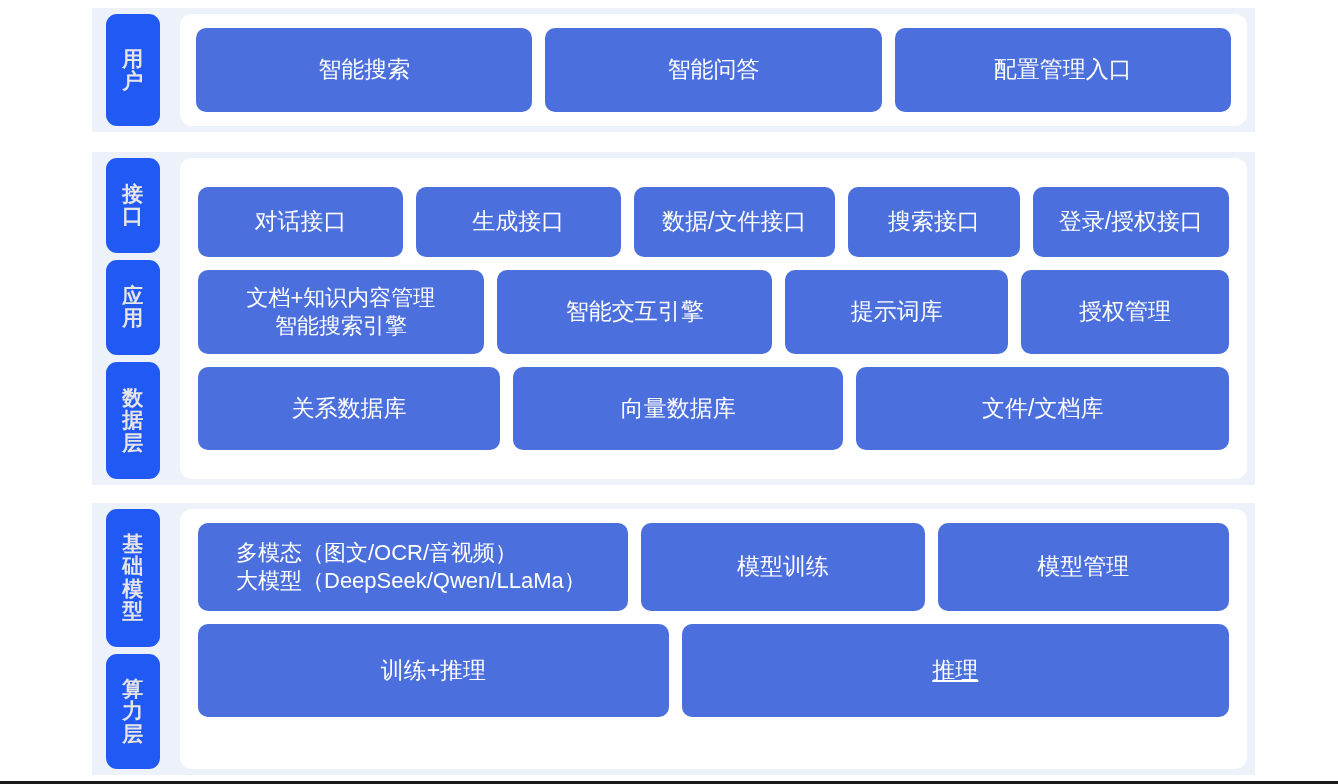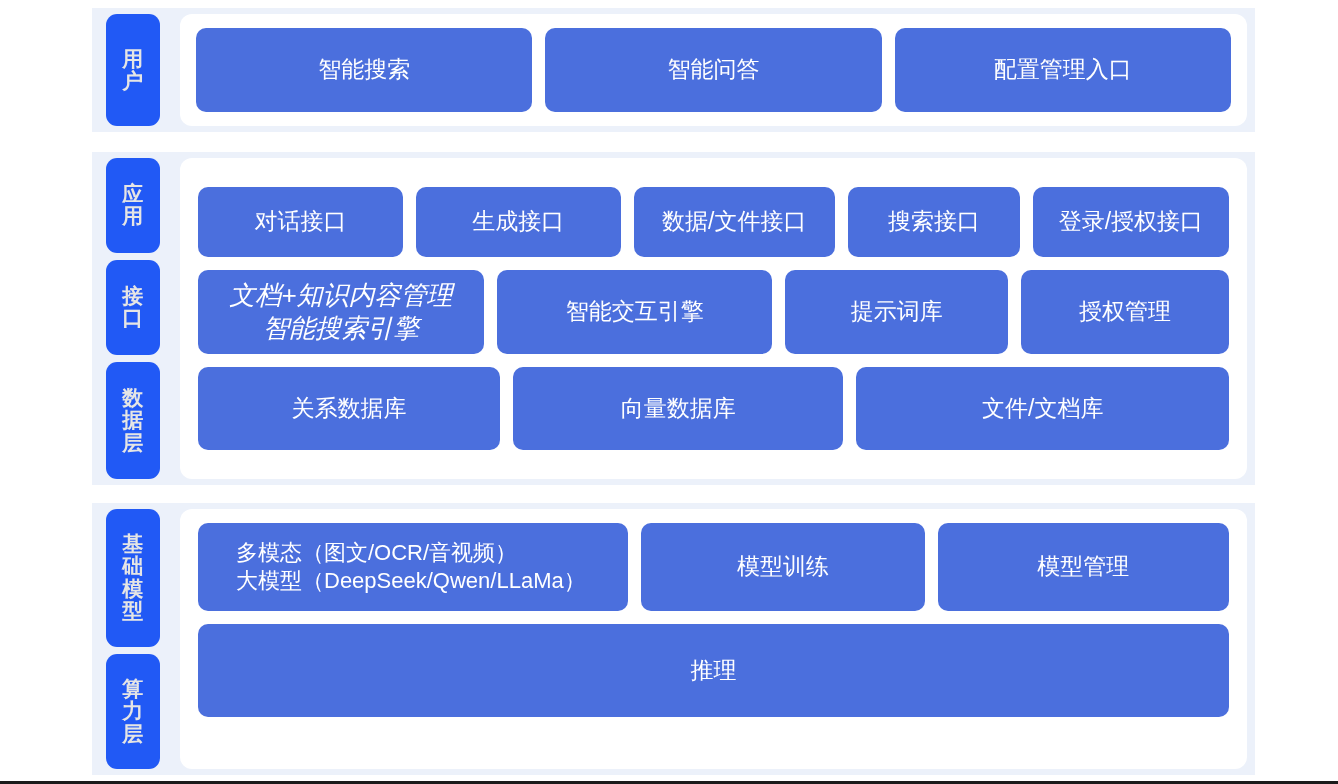--- a/index.html
+++ b/index.html
@@ -104,42 +104,42 @@
   #sec-mid .row.r2 { height: 84px; }
   #sec-mid .row.r3 { height: 83px; }
   #sec-mid .box { flex: 1 1 0; }
 
   #sec-mid .r1 .box.w-dialog   { flex: 1.07 1 0; }
   #sec-mid .r1 .box.w-generate { flex: 1.07 1 0; }
   #sec-mid .r1 .box.w-datafile { flex: 1.05 1 0; }
   #sec-mid .r1 .box.w-search   { flex: 0.88 1 0; }
   #sec-mid .r1 .box.w-auth     { flex: 1.02 1 0; }
 
-  #sec-mid .r2 .box.w-doc    { flex: 1.30 1 0; font-size: 26px; font-style: italic; }
+  #sec-mid .r2 .box.w-doc    { flex: 1.30 1 0; font-size: 22px; }
   #sec-mid .r2 .box.w-engine { flex: 1.25 1 0; }
   #sec-mid .r2 .box.w-prompt { flex: 0.99 1 0; }
   #sec-mid .r2 .box.w-grant  { flex: 0.92 1 0; }
 
   #sec-mid .r3 .box.w-rel { flex: 1 1 0; }
   #sec-mid .r3 .box.w-vec { flex: 1.10 1 0; }
   #sec-mid .r3 .box.w-file{ flex: 1.25 1 0; }
 
   
   #sec-base { top: 503px; height: 272px; }
   #sec-base .panel { padding: 14px 18px; gap: 13px; justify-content: flex-start; }
   #sec-base .row.b1 { height: 88px; }
   #sec-base .row.b2 { height: 93px; }
   #sec-base .box { flex: 1 1 0; }
 
   #sec-base .b1 .box.w-multi { flex: 1.38 1 0; font-size: 22px; text-align: left; justify-content: flex-start; padding-left: 38px; }
   #sec-base .b1 .box.w-train { flex: 0.95 1 0; }
   #sec-base .b1 .box.w-mgmt  { flex: 0.98 1 0; }
 
   #sec-base .b2 .box.w-tp { flex: 1 1 0; }
-  #sec-base .b2 .box.w-inf{ flex: 1.17 1 0; }
+  #sec-base .b2 .box.w-inf{ flex: 1.17 1 0; text-decoration: underline; }
 
   
   #page-edge {
     position: absolute;
     left: 0; bottom: 0;
     width: 1338px;
     height: 3px;
     background: #1b1b1b;
   }
 </style>
@@ -156,22 +156,22 @@
       <div class="row r1">
         <div class="box">智能搜索</div>
         <div class="box">智能问答</div>
         <div class="box">配置管理入口</div>
       </div>
     </div>
   </div>
 
   <div class="section" id="sec-mid">
     <div class="tab-col">
+      <div class="tab">接口</div>
       <div class="tab">应用</div>
-      <div class="tab">接口</div>
       <div class="tab">数据层</div>
     </div>
     <div class="panel">
 
       <div class="row r1">
         <div class="box w-dialog">对话接口</div>
         <div class="box w-generate">生成接口</div>
         <div class="box w-datafile">数据/文件接口</div>
         <div class="box w-search">搜索接口</div>
         <div class="box w-auth">登录/授权接口</div>
@@ -202,20 +202,21 @@
     <div class="panel">
 
       <div class="row b1">
         <div class="box w-multi">多模态（图文/OCR/音视频）
 大模型（DeepSeek/Qwen/LLaMa）</div>
         <div class="box w-train">模型训练</div>
         <div class="box w-mgmt">模型管理</div>
       </div>
 
       <div class="row b2">
+        <div class="box w-tp">训练+推理</div>
         <div class="box w-inf">推理</div>
       </div>
 
     </div>
   </div>
 
   <div id="page-edge"></div>
 </div>
 
 </body></html>

